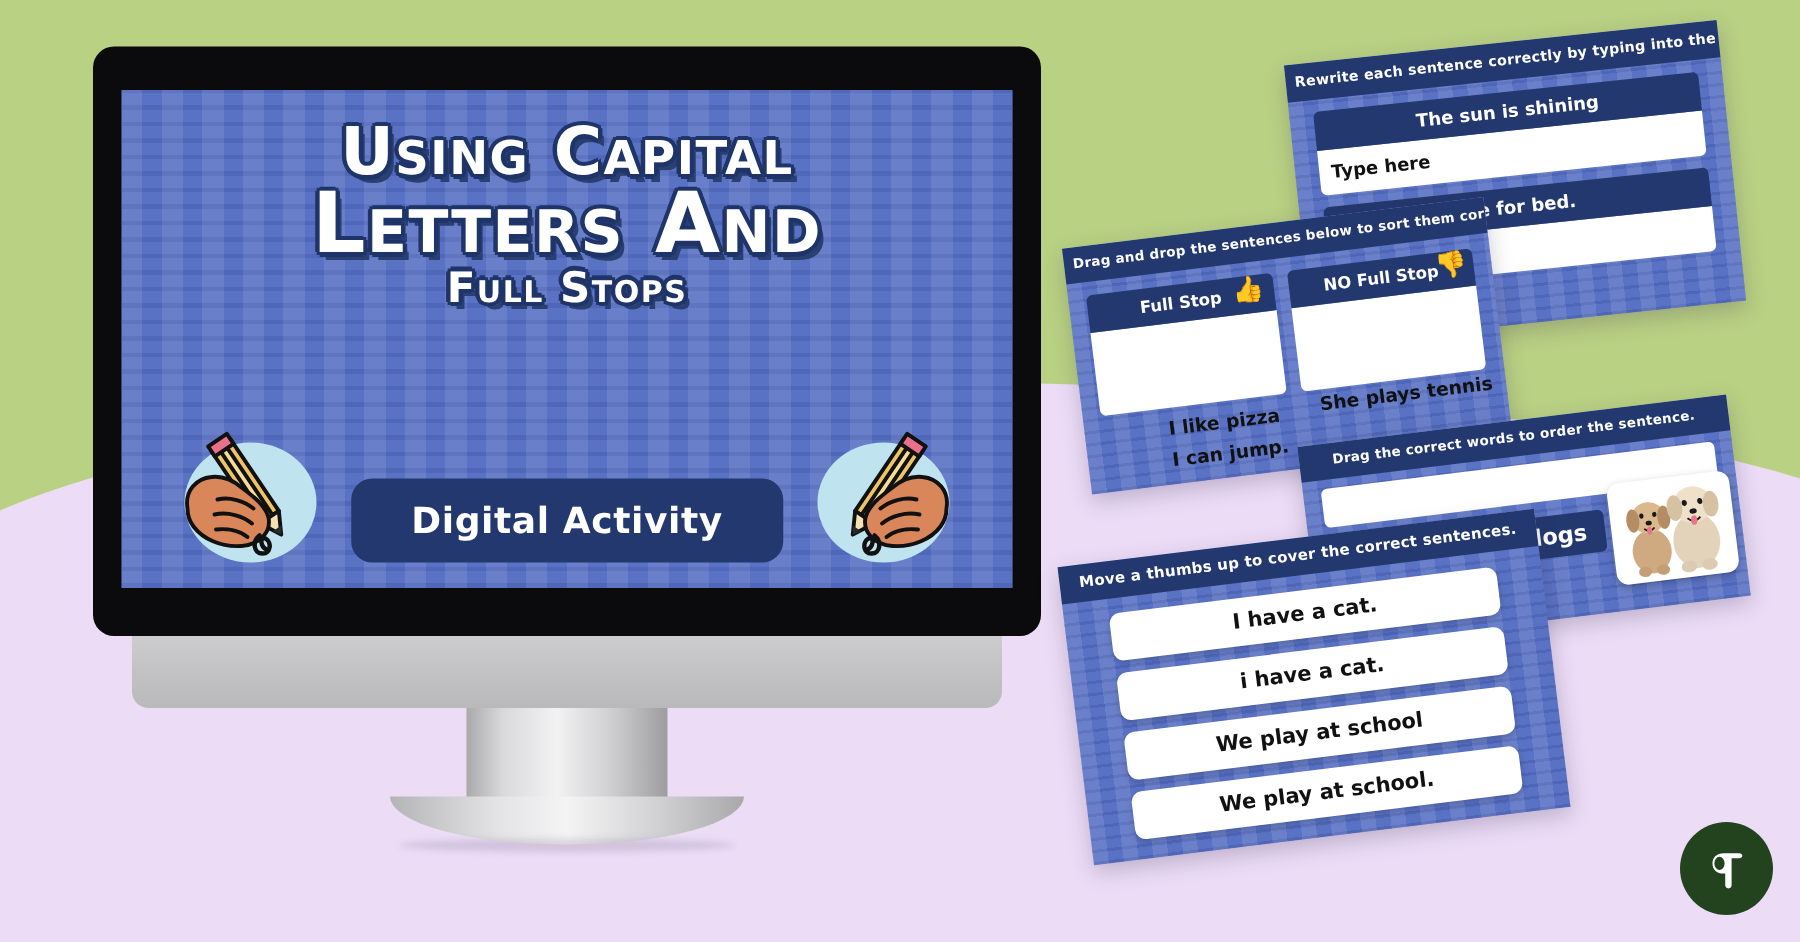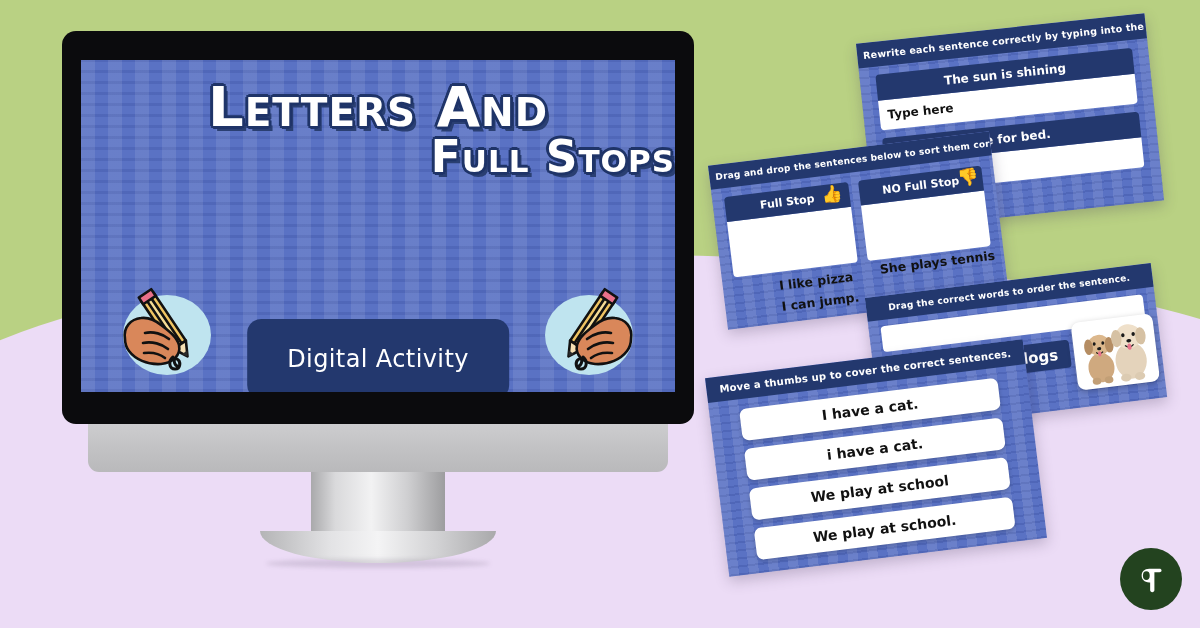--- a/index.html
+++ b/index.html
@@ -71,31 +71,31 @@
     font-variant:small-caps;
     text-transform:capitalize;
     text-shadow:
       -2px -2px 0 #1f3468, 2px -2px 0 #1f3468,
       -2px  2px 0 #1f3468, 2px  2px 0 #1f3468,
       -3px  0   0 #1f3468, 3px  0   0 #1f3468,
        0   -3px 0 #1f3468, 0    3px 0 #1f3468,
        4px  5px 0 #2a3f72;
   }
   .slide-title .tl { display:block; }
-  .tl-1{ font-size:44px; } .tl-2{ font-size:56px; } .tl-3{ font-size:44px;text-align:right; }
+  .tl-1{ font-size:44px; } .tl-2{ font-size:56px; } .tl-3{ font-size:28px; }
 
   .cta {
     position:absolute; left:50%; transform:translateX(-50%);
     top:259px;
     background:#23386e;
     border-radius:14px;
-    padding:26px 40px;
+    padding:14px 40px;
     color:#fff;
     font-size:24px;
-    font-weight:normal;
+    font-weight:bold;
     letter-spacing:.4px;
     white-space:nowrap;
   }
 
   .hand-badge { position:absolute; width:104px; height:104px; }
   .hand-badge.left { left:34px; top:221px; }
   .hand-badge.right{ right:34px; top:221px; }
 
   
   .card {
@@ -157,20 +157,21 @@
 
   <div class="bg-green"></div>
   <div class="bg-lav"></div>
 
   <div id="monitor">
     <div class="mon-bezel"></div>
 
     <div class="mon-screen">
 
       <div class="slide-title">
+        <span class="tl tl-1">Using Capital</span>
         <span class="tl tl-2">Letters and</span>
         <span class="tl tl-3">Full Stops</span>
       </div>
 
       <div class="hand-badge left">
         <svg viewBox="0 0 104 104" width="104" height="104">
           <ellipse cx="52" cy="54" rx="44" ry="40" fill="#bfe4ef"></ellipse>
           <g stroke="#111" stroke-width="2.6" stroke-linejoin="round" stroke-linecap="round">
             <g transform="rotate(-34 55 45)">
               <rect x="45" y="8" width="15" height="58" fill="#efc463"></rect>

